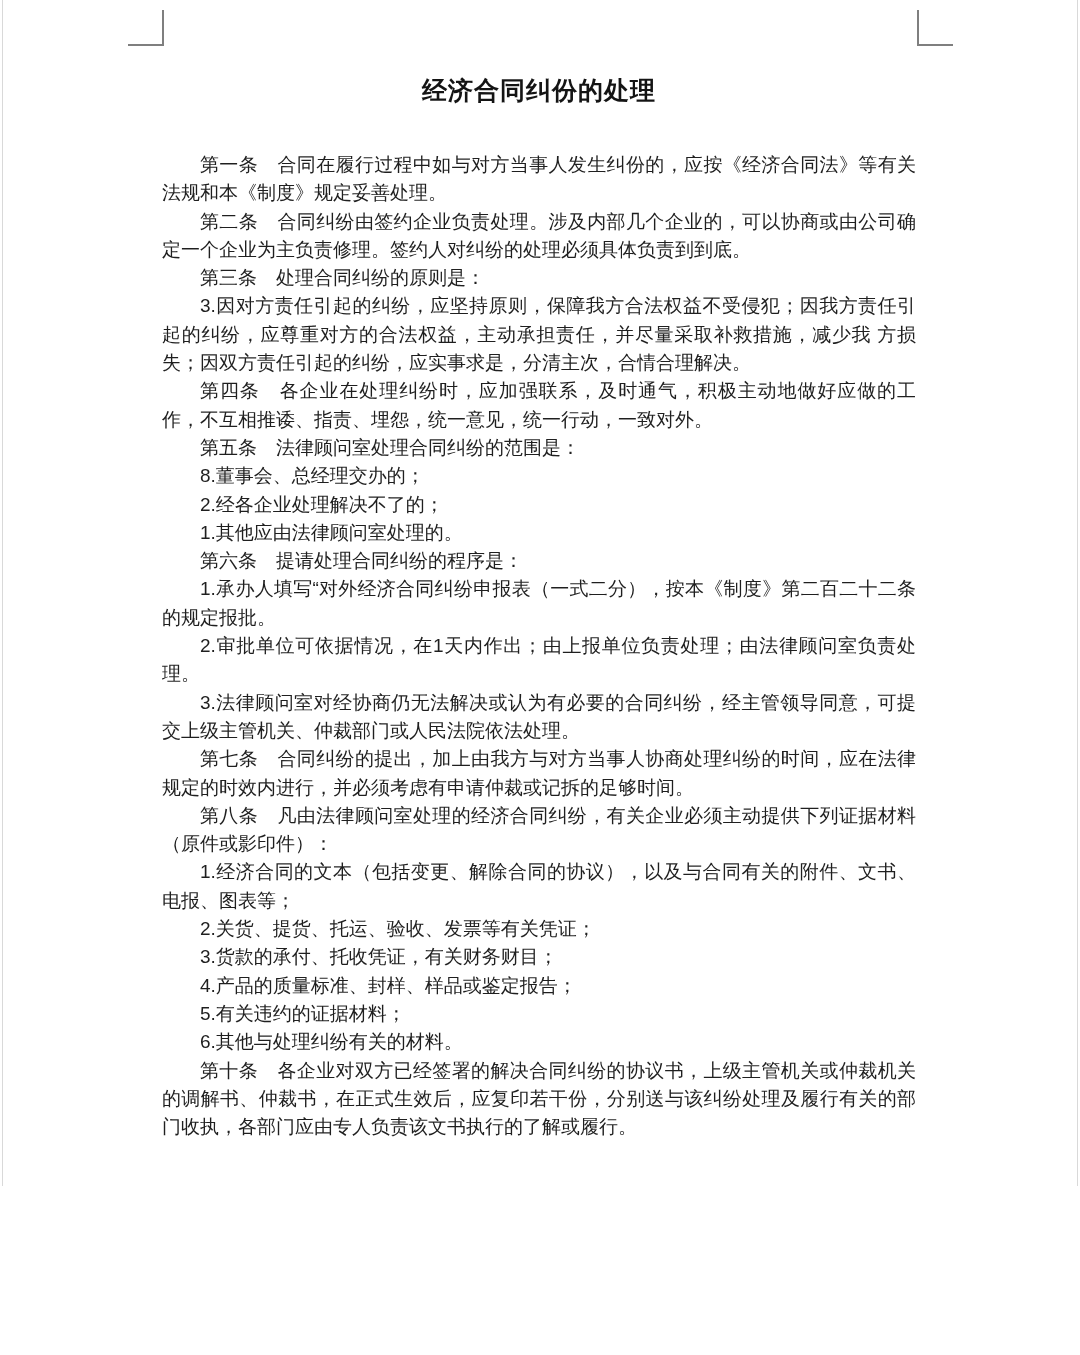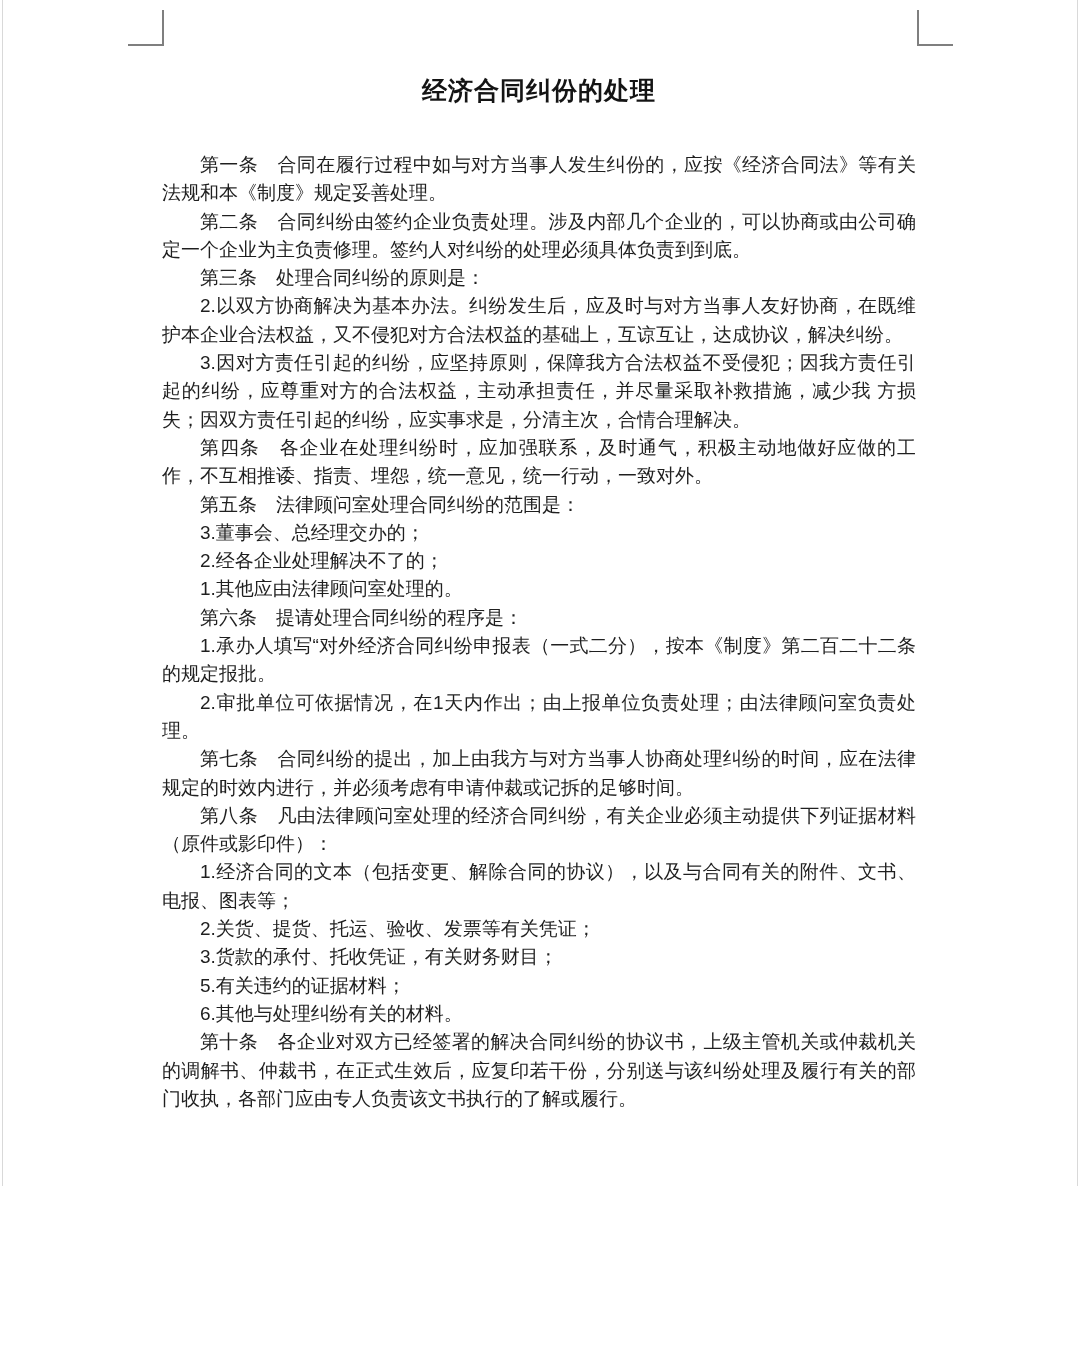--- a/index.html
+++ b/index.html
@@ -78,33 +78,34 @@
   <div class="mark mark-tr"></div>
   <div class="mark mark-bl"></div>
   <div class="mark mark-br"></div>
 
   <div class="content">
     <h1 class="title">经济合同纠份的处理</h1>
     <div class="body">
         <p class="para">第一条　合同在履行过程中如与对方当事人发生纠份的，应按《经济合同法》等有关法规和本《制度》规定妥善处理。</p>
         <p class="para">第二条　合同纠纷由签约企业负责处理。涉及内部几个企业的，可以协商或由公司确定一个企业为主负责修理。签约人对纠纷的处理必须具体负责到到底。</p>
         <p class="para">第三条　处理合同纠纷的原则是：</p>
-        <p class="para">2.以双方协商解决为基本办法。纠纷发生后，应及时与对方当事人友好协商，在既维护本企业合法权益，又不侵犯对方合法权益的基础上，互谅互让，达成协议，解决纠纷。</p>
         <p class="para">3.因对方责任引起的纠纷，应坚持原则，保障我方合法权益不受侵犯；因我方责任引起的纠纷，应尊重对方的合法权益，主动承担责任，并尽量采取补救措施，减少我 方损失；因双方责任引起的纠纷，应实事求是，分清主次，合情合理解决。</p>
         <p class="para">第四条　各企业在处理纠纷时，应加强联系，及时通气，积极主动地做好应做的工作，不互相推诿、指责、埋怨，统一意见，统一行动，一致对外。</p>
         <p class="para">第五条　法律顾问室处理合同纠纷的范围是：</p>
-        <p class="para">3.董事会、总经理交办的；</p>
+        <p class="para">8.董事会、总经理交办的；</p>
         <p class="para">2.经各企业处理解决不了的；</p>
         <p class="para">1.其他应由法律顾问室处理的。</p>
         <p class="para">第六条　提请处理合同纠纷的程序是：</p>
         <p class="para">1.承办人填写“对外经济合同纠纷申报表（一式二分），按本《制度》第二百二十二条的规定报批。</p>
         <p class="para">2.审批单位可依据情况，在1天内作出；由上报单位负责处理；由法律顾问室负责处理。</p>
+        <p class="para">3.法律顾问室对经协商仍无法解决或认为有必要的合同纠纷，经主管领导同意，可提交上级主管机关、仲裁部门或人民法院依法处理。</p>
         <p class="para">第七条　合同纠纷的提出，加上由我方与对方当事人协商处理纠纷的时间，应在法律规定的时效内进行，并必须考虑有申请仲裁或记拆的足够时间。</p>
         <p class="para">第八条　凡由法律顾问室处理的经济合同纠纷，有关企业必须主动提供下列证据材料（原件或影印件）：</p>
         <p class="para">1.经济合同的文本（包括变更、解除合同的协议），以及与合同有关的附件、文书、电报、图表等；</p>
         <p class="para">2.关货、提货、托运、验收、发票等有关凭证；</p>
         <p class="para">3.货款的承付、托收凭证，有关财务财目；</p>
+        <p class="para">4.产品的质量标准、封样、样品或鉴定报告；</p>
         <p class="para">5.有关违约的证据材料；</p>
         <p class="para">6.其他与处理纠纷有关的材料。</p>
         <p class="para">第十条　各企业对双方已经签署的解决合同纠纷的协议书，上级主管机关或仲裁机关的调解书、仲裁书，在正式生效后，应复印若干份，分别送与该纠纷处理及履行有关的部门收执，各部门应由专人负责该文书执行的了解或履行。</p>
       </div>
   </div>
 </div>
 
 </body></html>

